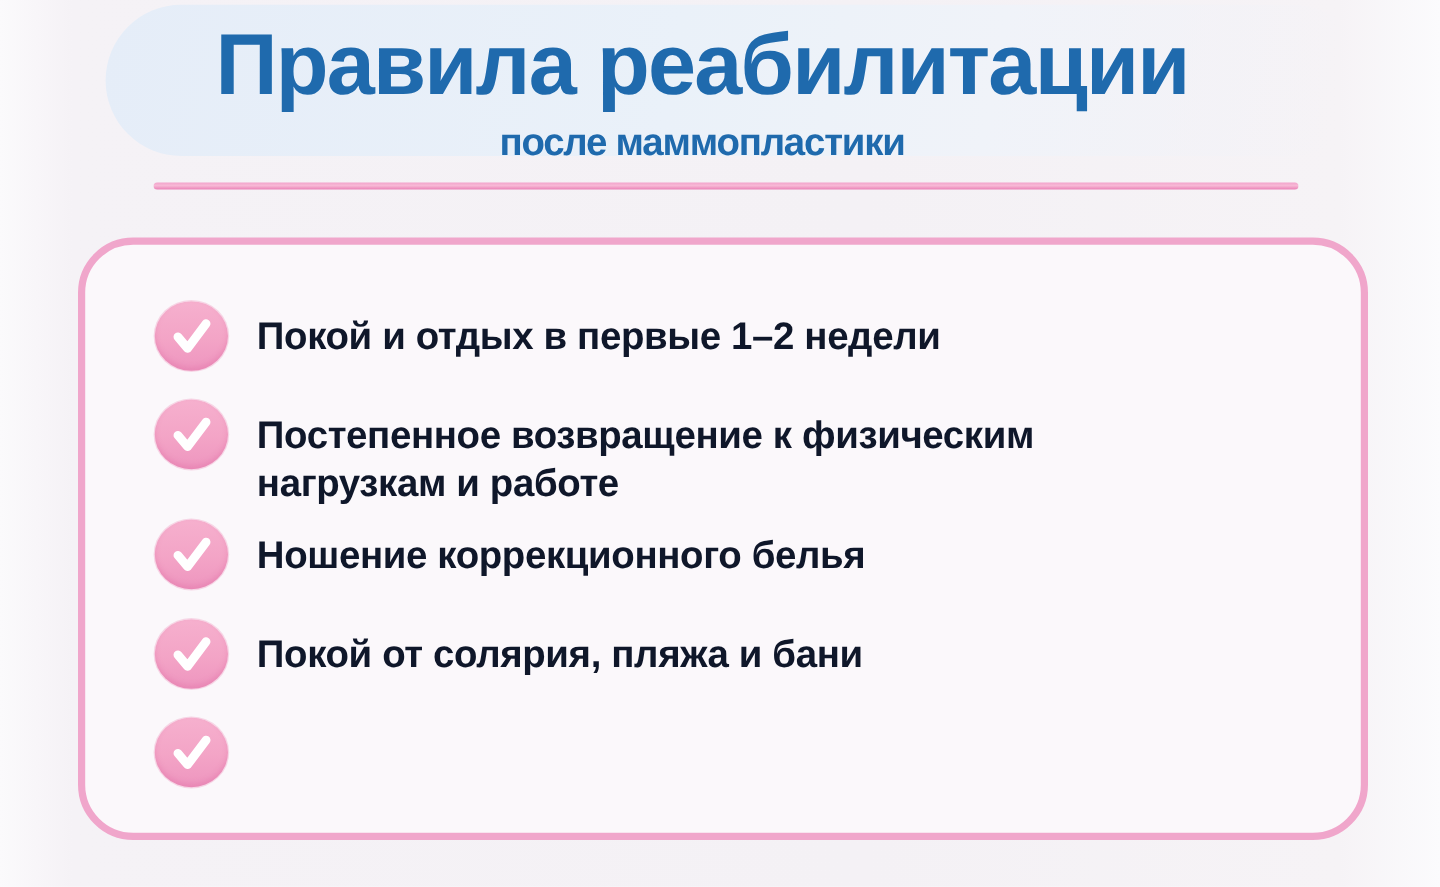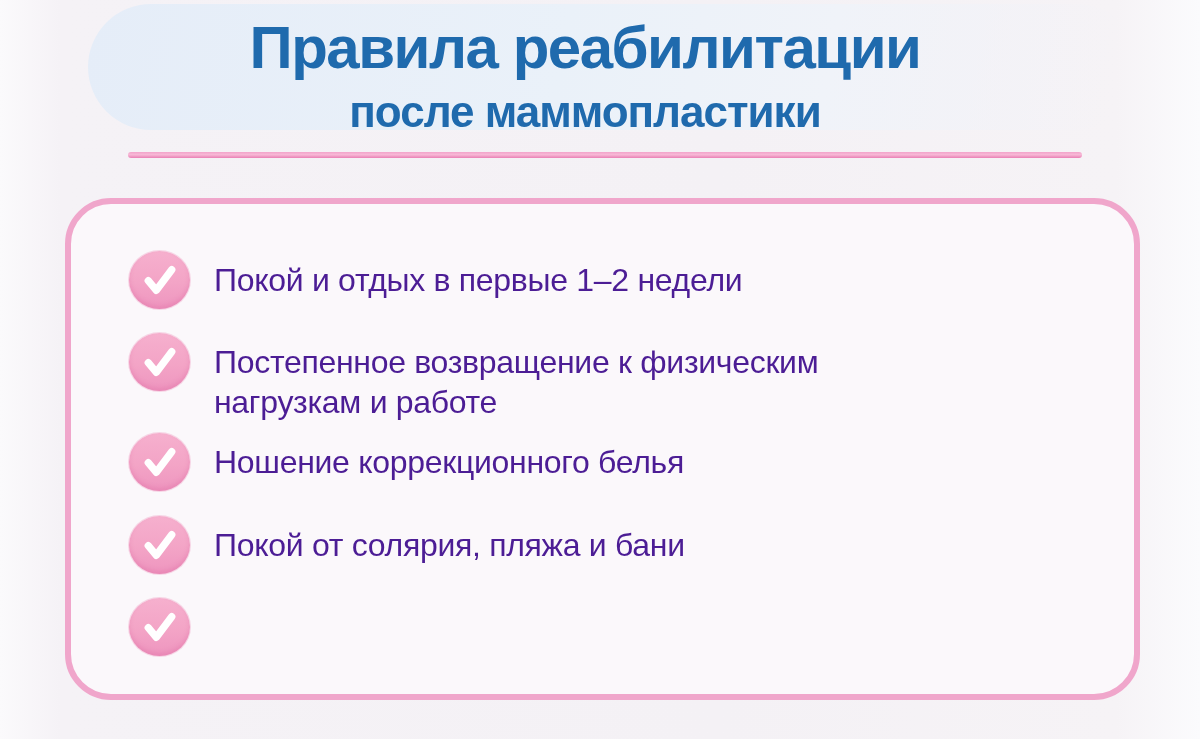--- a/index.html
+++ b/index.html
@@ -34,25 +34,25 @@
     position: absolute;
     left: 0;
     top: 18px;
     width: 1170px;           
     text-align: center;
     color: #1f6aad;
     font-weight: bold;
     line-height: 1.0;
   }
   .title-line1 {
-    font-size: 60px;
+    font-size: 72px;
     letter-spacing: -1.5px;
   }
   .title-line2 {
-    font-size: 44px;
+    font-size: 32px;
     letter-spacing: -1px;
     margin-top: 12px;
   }
 
   .title-underline {
     position: absolute;
     left: 128px;
     top: 152px;
     width: 954px;
     height: 6px;
@@ -98,25 +98,26 @@
     justify-content: center;
   }
   .check-badge svg {
     display: block;
     width: 44px;
     height: 40px;
   }
 
   .item-text {
     margin-left: 24px;
-    color: #4c1d95;
+    color: #0f172a;
     font-size: 32px;
     letter-spacing: -0.3px;
     line-height: 40px;
     max-width: 720px;
+    font-weight: bold;
   }
 
   .row1 { top: 47px; }
   .row2 { top: 129px; justify-content: center; }
   .row3 { top: 229px; }
   .row4 { top: 312px; }
   .row5 { top: 394px; }
 </style>
 </head>
 <body>

